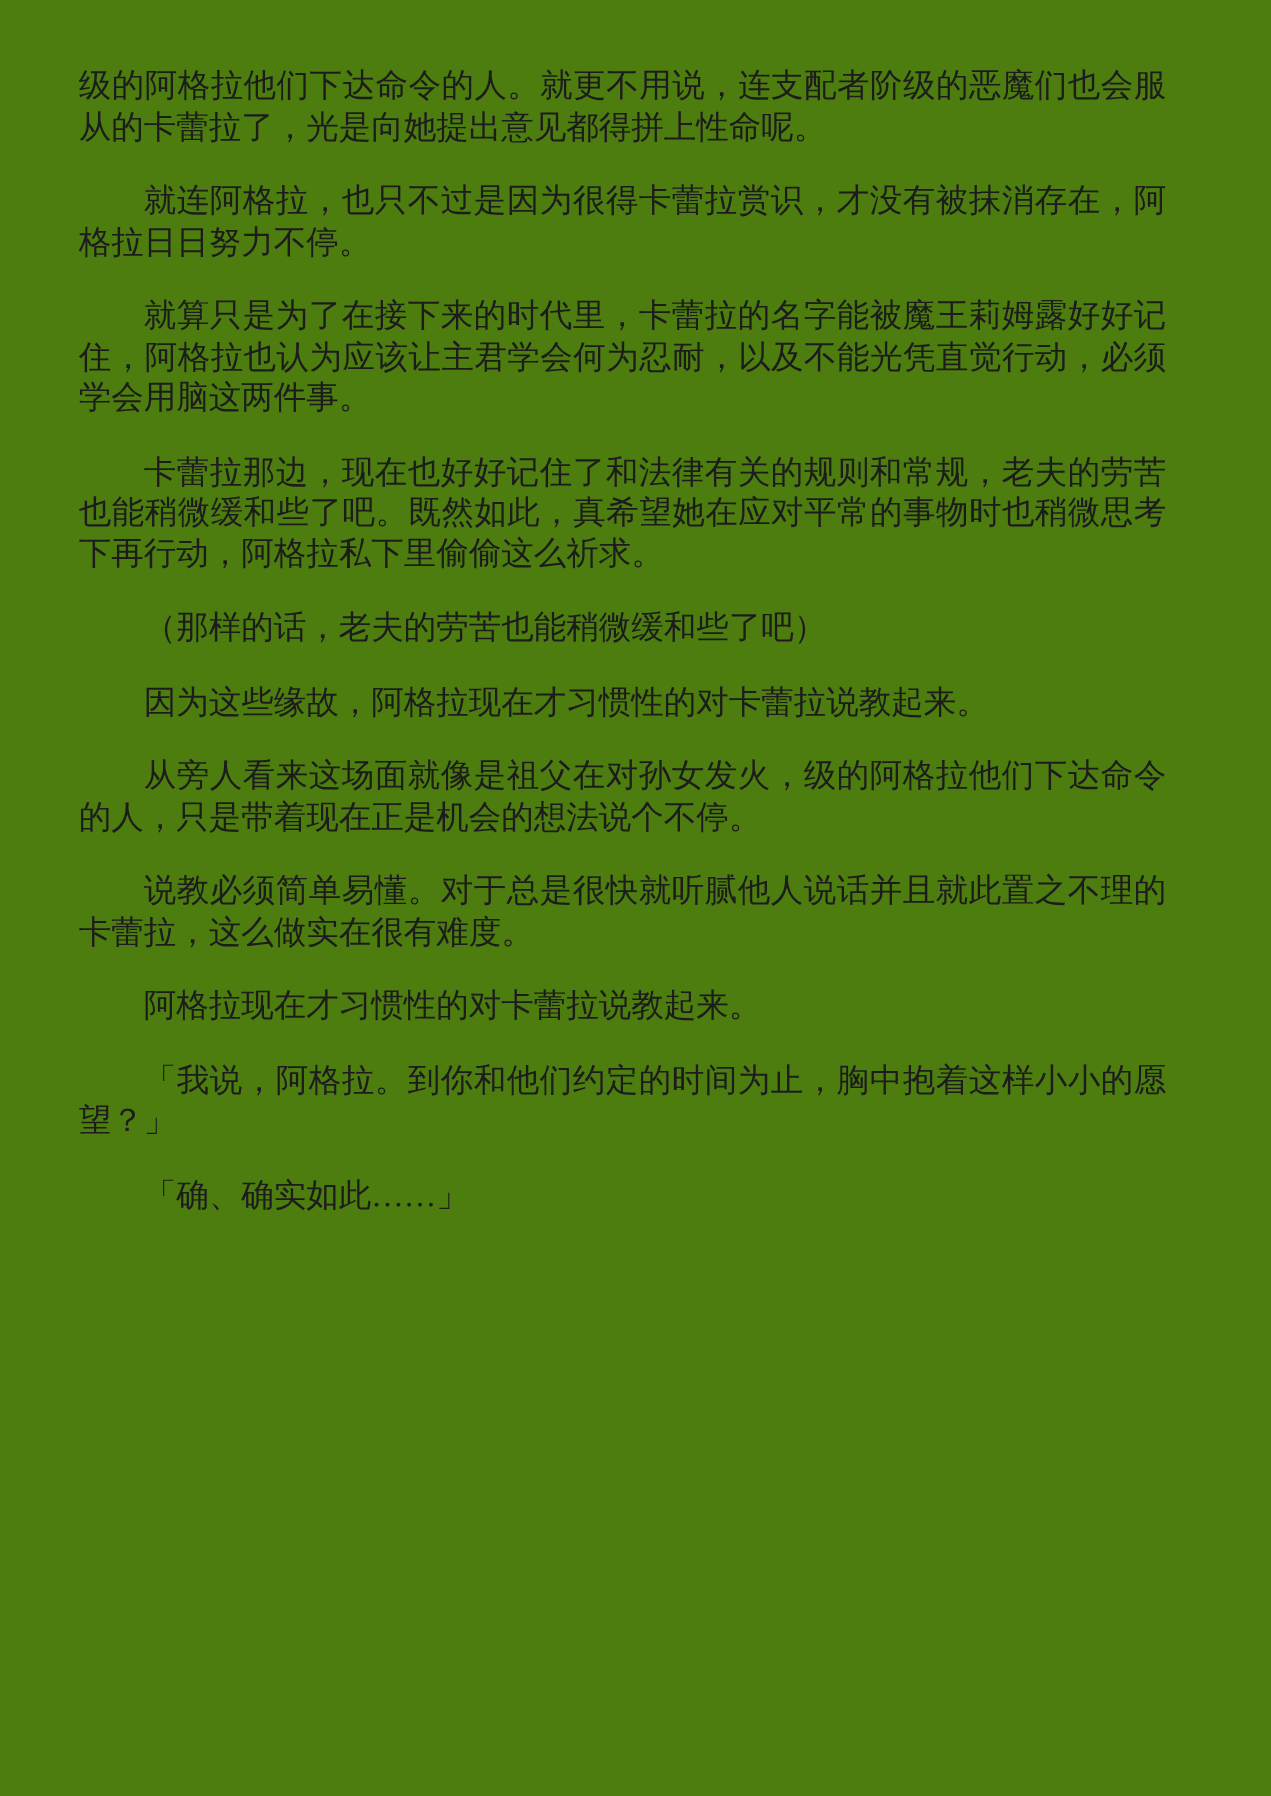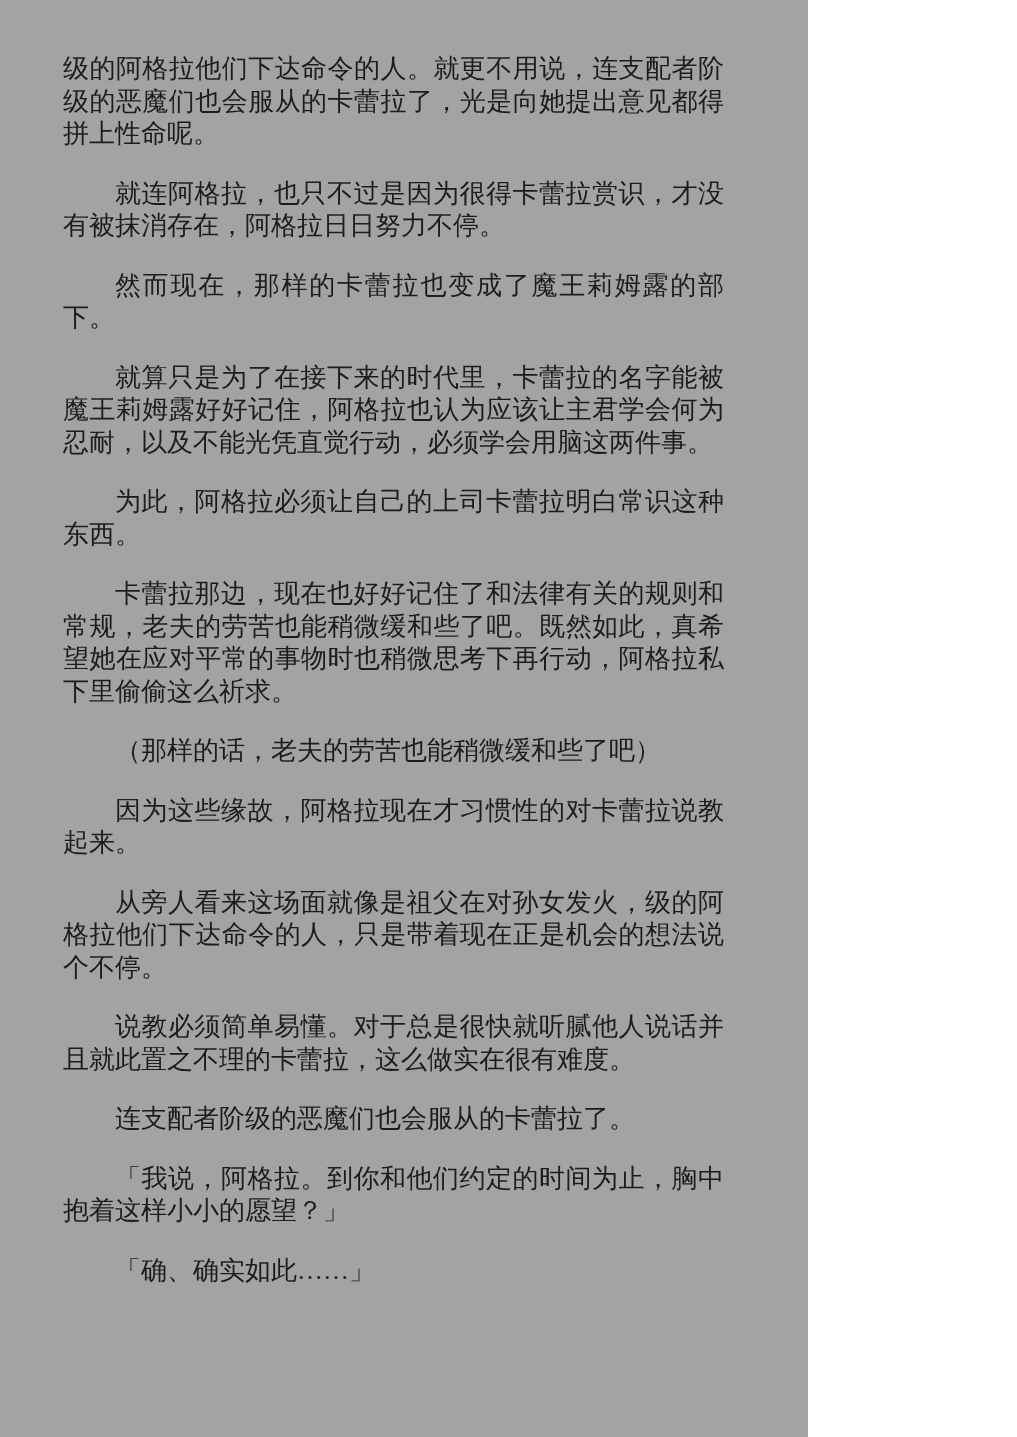--- a/index.html
+++ b/index.html
@@ -7,24 +7,24 @@
     padding: 0;
     background: #ffffff;
   }
   body {
     width: 1017px;
     height: 1437px;
     overflow: hidden;
   }
   .page {
     box-sizing: border-box;
-    width: 808px;
+    width: 1017px;
     height: 1437px;
     padding: 53px 84px 40px 63px;
-    background: #a3a3a3;
+    background: #4d7c0f;
     font-family: "Liberation Serif", "DejaVu Serif", serif;
     font-size: 26px;
     line-height: 32.5px;
     color: #1c1c1c;
     text-align: justify;
   }
   .page p {
     margin: 0 0 27px 0;
     text-indent: 2em;
     word-break: break-all;
@@ -32,24 +32,22 @@
   .page p.no-indent {
     text-indent: 0;
   }
 </style>
 </head>
 <body>
 
 <div class="page">
   <p class="no-indent">级的阿格拉他们下达命令的人。就更不用说，连支配者阶级的恶魔们也会服从的卡蕾拉了，光是向她提出意见都得拼上性命呢。</p>
   <p>就连阿格拉，也只不过是因为很得卡蕾拉赏识，才没有被抹消存在，阿格拉日日努力不停。</p>
-  <p>然而现在，那样的卡蕾拉也变成了魔王莉姆露的部下。</p>
   <p>就算只是为了在接下来的时代里，卡蕾拉的名字能被魔王莉姆露好好记住，阿格拉也认为应该让主君学会何为忍耐，以及不能光凭直觉行动，必须学会用脑这两件事。</p>
-  <p>为此，阿格拉必须让自己的上司卡蕾拉明白常识这种东西。</p>
   <p>卡蕾拉那边，现在也好好记住了和法律有关的规则和常规，老夫的劳苦也能稍微缓和些了吧。既然如此，真希望她在应对平常的事物时也稍微思考下再行动，阿格拉私下里偷偷这么祈求。</p>
   <p>（那样的话，老夫的劳苦也能稍微缓和些了吧）</p>
   <p>因为这些缘故，阿格拉现在才习惯性的对卡蕾拉说教起来。</p>
   <p>从旁人看来这场面就像是祖父在对孙女发火，级的阿格拉他们下达命令的人，只是带着现在正是机会的想法说个不停。</p>
   <p>说教必须简单易懂。对于总是很快就听腻他人说话并且就此置之不理的卡蕾拉，这么做实在很有难度。</p>
-  <p>连支配者阶级的恶魔们也会服从的卡蕾拉了。</p>
+  <p>阿格拉现在才习惯性的对卡蕾拉说教起来。</p>
   <p>「我说，阿格拉。到你和他们约定的时间为止，胸中抱着这样小小的愿望？」</p>
   <p>「确、确实如此……」</p>
 </div>
 
 </body></html>

